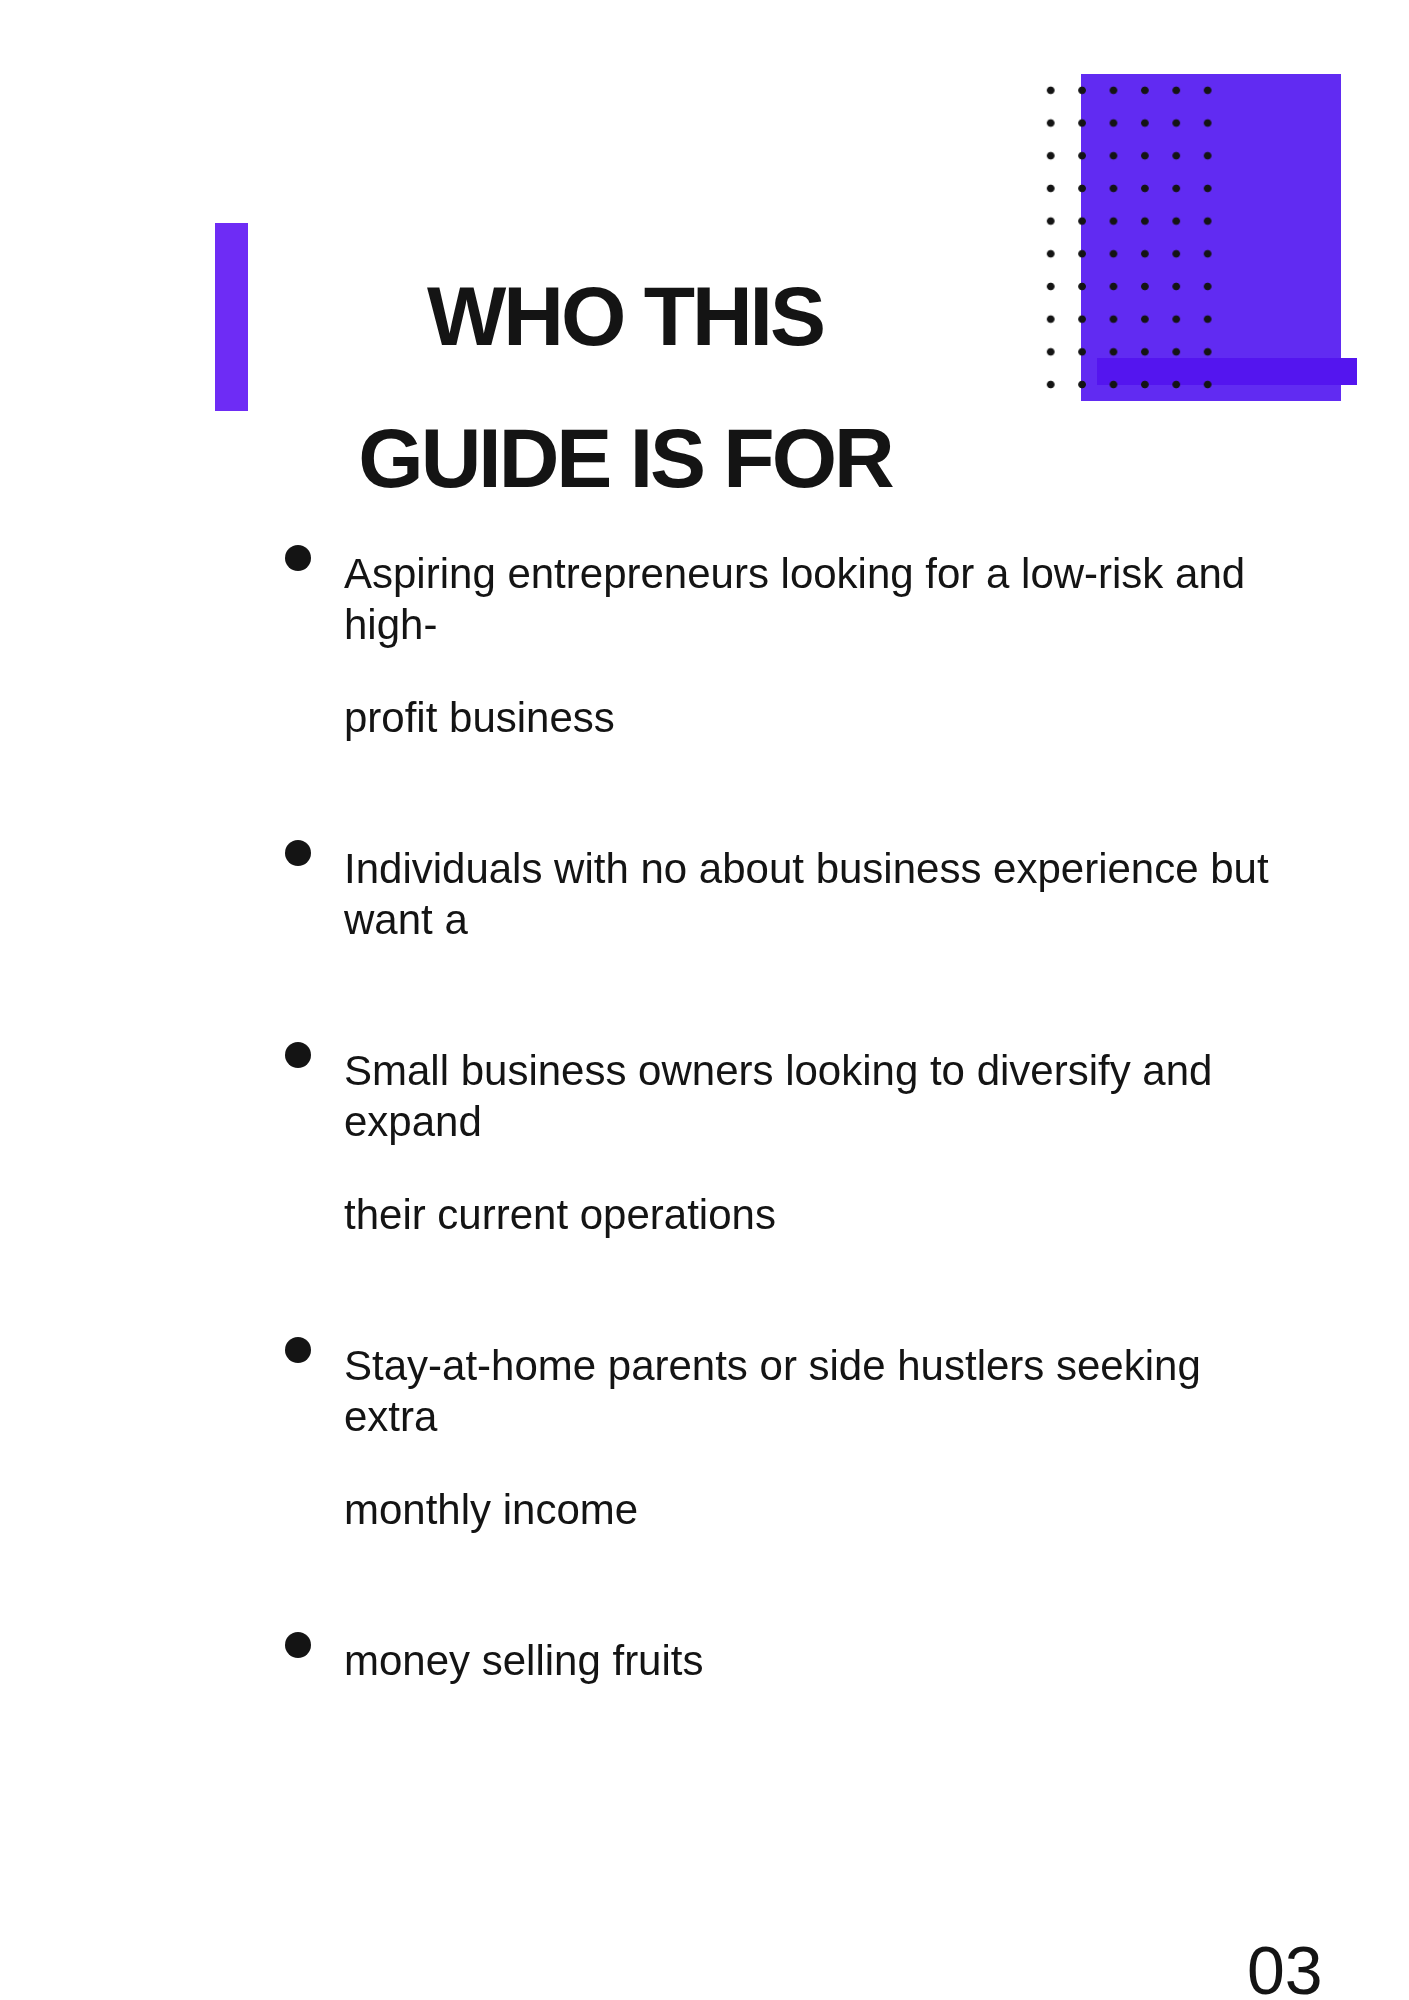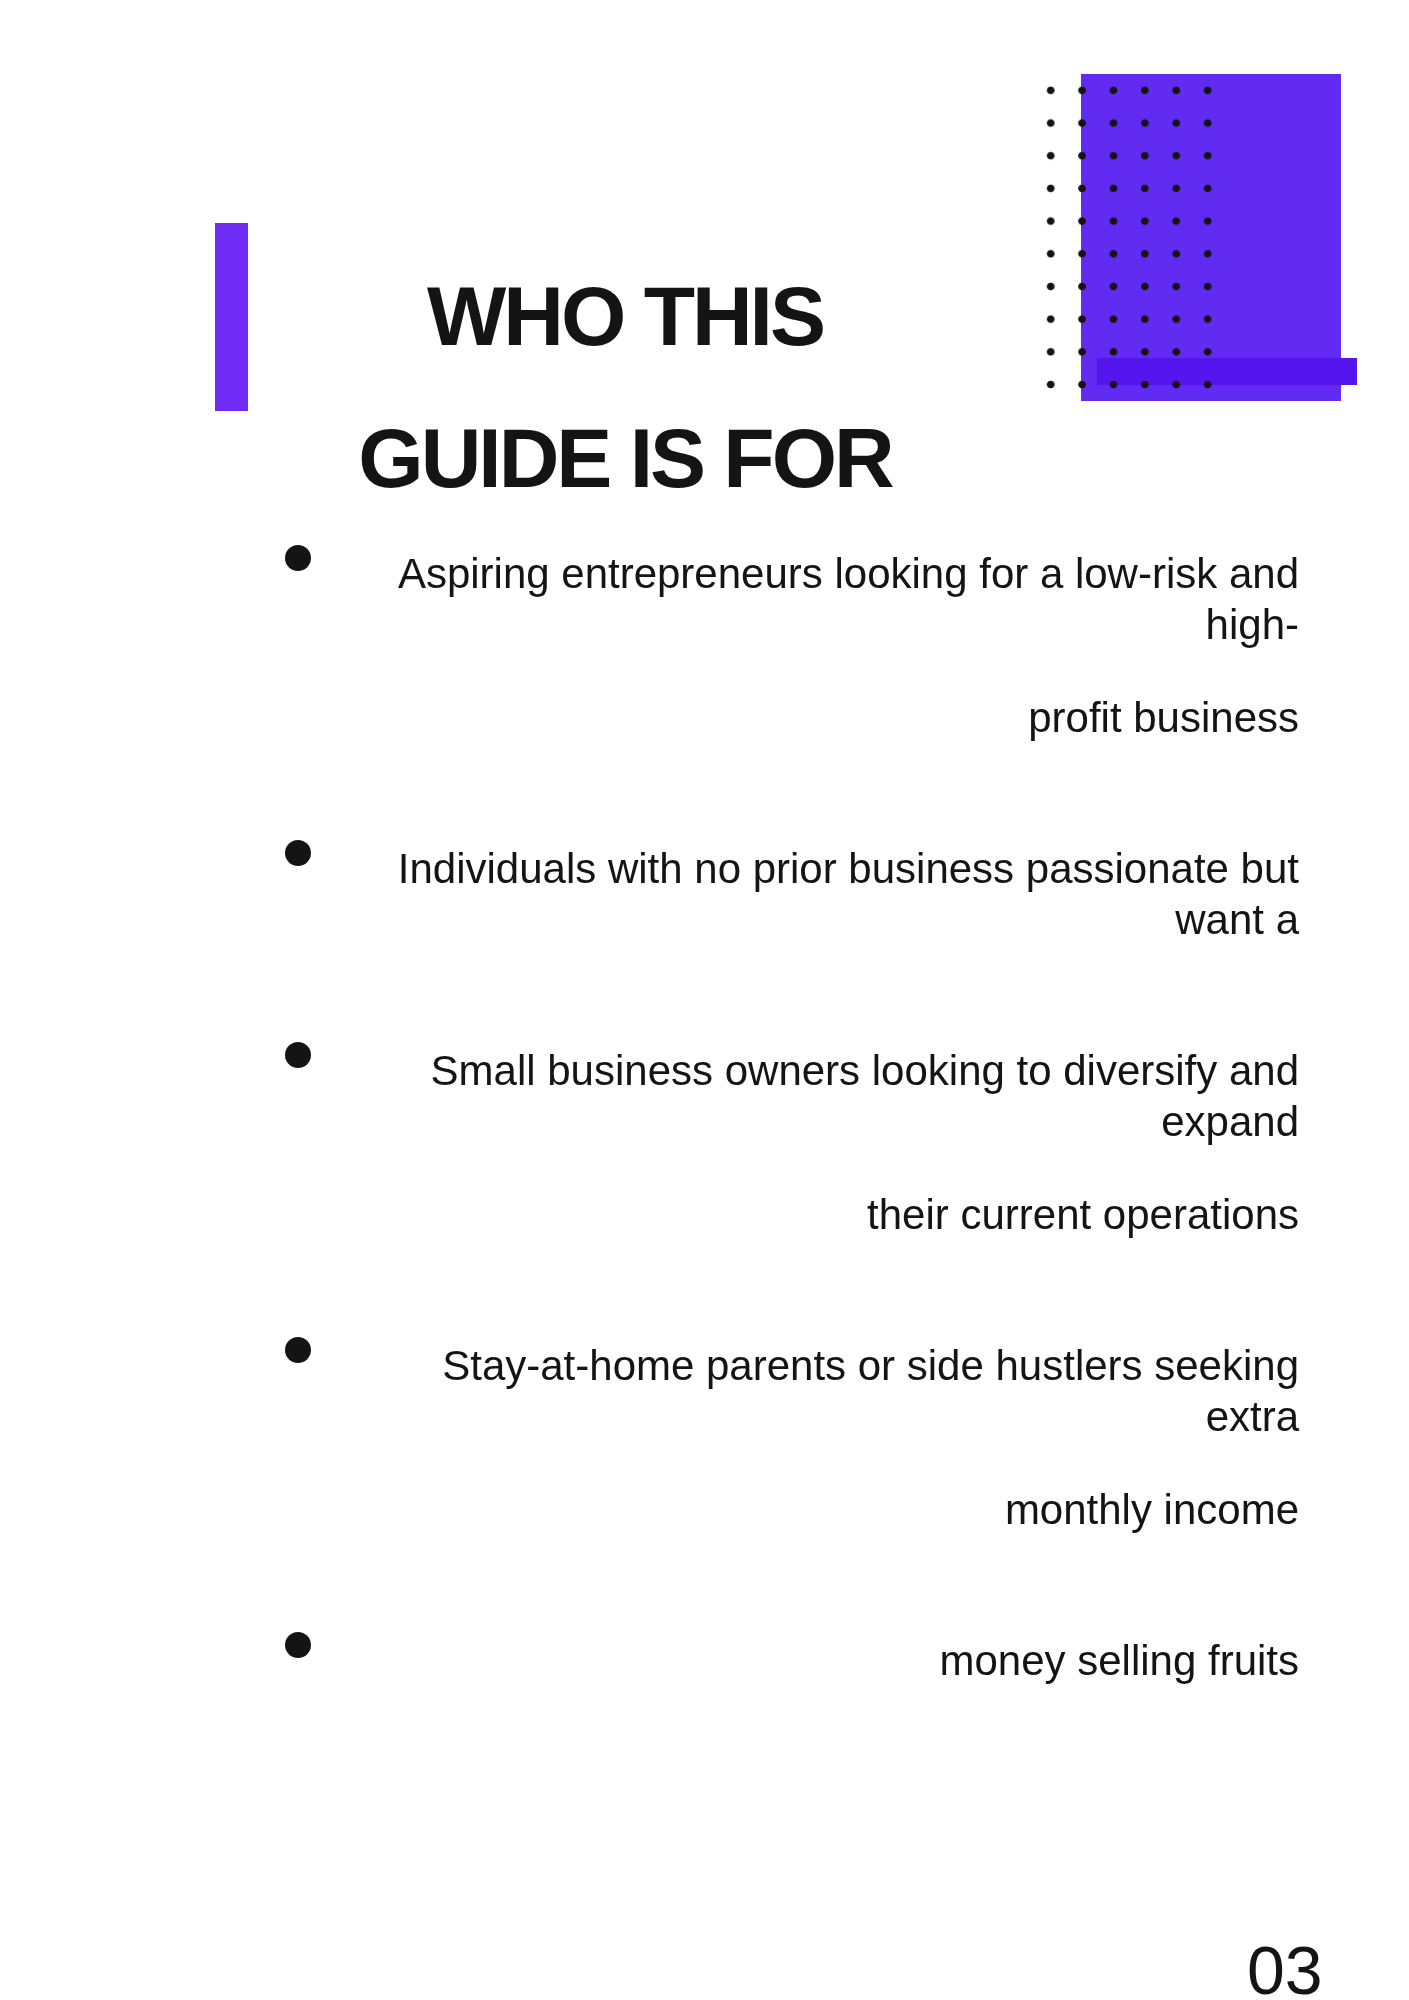--- a/index.html
+++ b/index.html
@@ -81,21 +81,20 @@
     top: 403px;
     width: 1130px;
     list-style: none;
   }
   .audience-list li {
     position: relative;
     padding-left: 46px;
     font-size: 42px;
     line-height: 51px;
     color: var(--text);
-    text-align: right;
   }
   .audience-list .bullet {
     position: absolute;
     left: 0;
     top: 23px;
     width: 13px;
     height: 13px;
     border-radius: 50%;
     background: var(--text);
   }
@@ -130,21 +129,21 @@
   </h1>
 
   <ul class="audience-list">
     <li>
       <span class="bullet"></span>
       <span class="line">Aspiring entrepreneurs looking for a low-risk and high-</span>
       <span class="line">profit business</span>
     </li>
     <li>
       <span class="bullet"></span>
-      <span class="line">Individuals with no prior business passionate but want a</span>
+      <span class="line">Individuals with no about business experience but want a</span>
     </li>
     <li>
       <span class="bullet"></span>
       <span class="line">Small business owners looking to diversify and expand</span>
       <span class="line">their current operations</span>
     </li>
     <li>
       <span class="bullet"></span>
       <span class="line">Stay-at-home parents or side hustlers seeking extra</span>
       <span class="line">monthly income</span>

